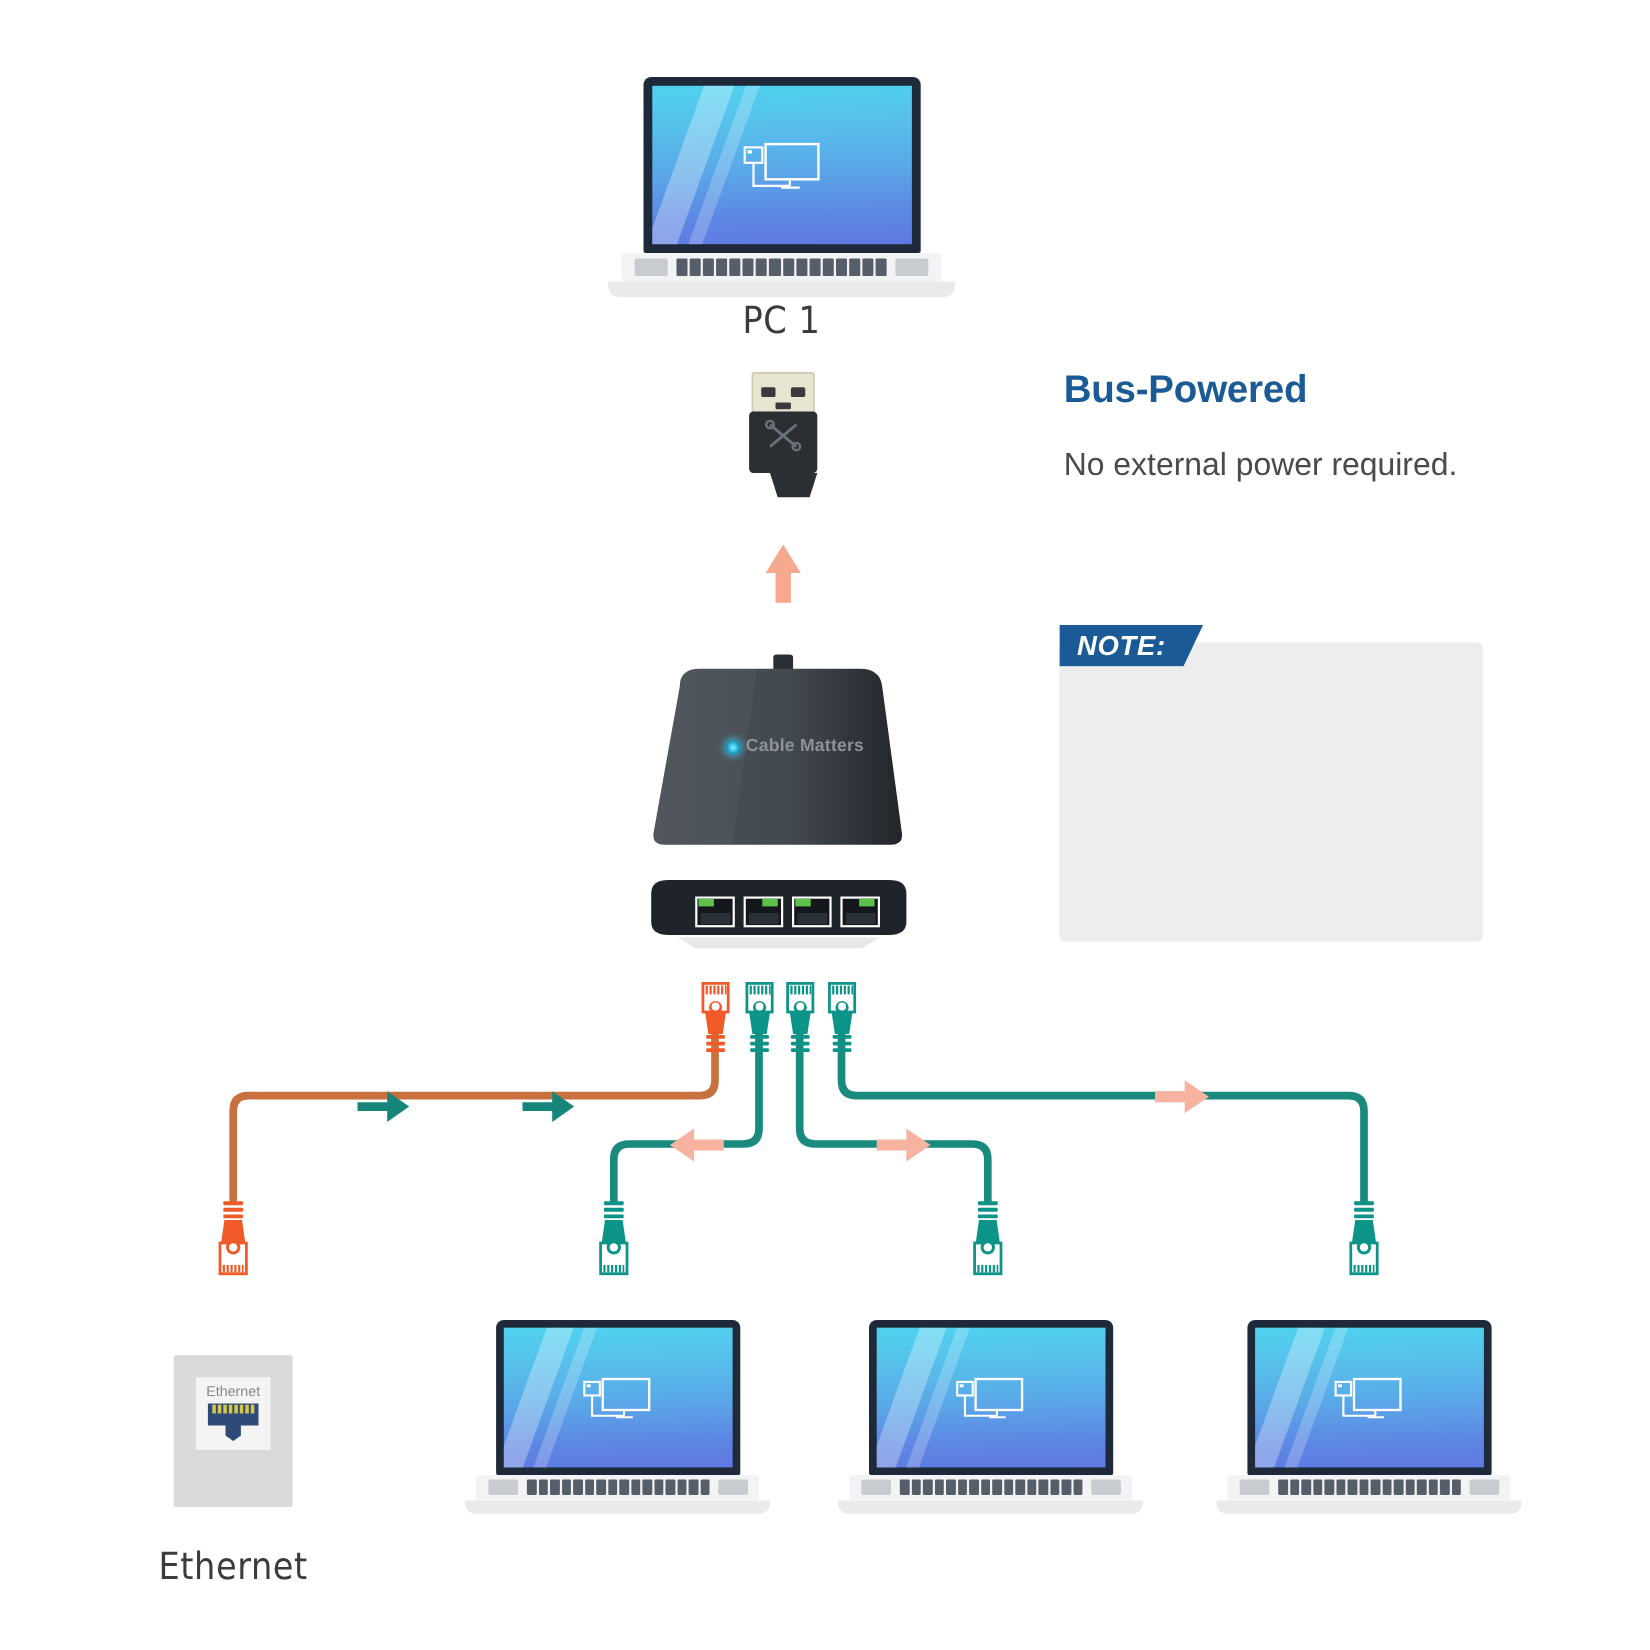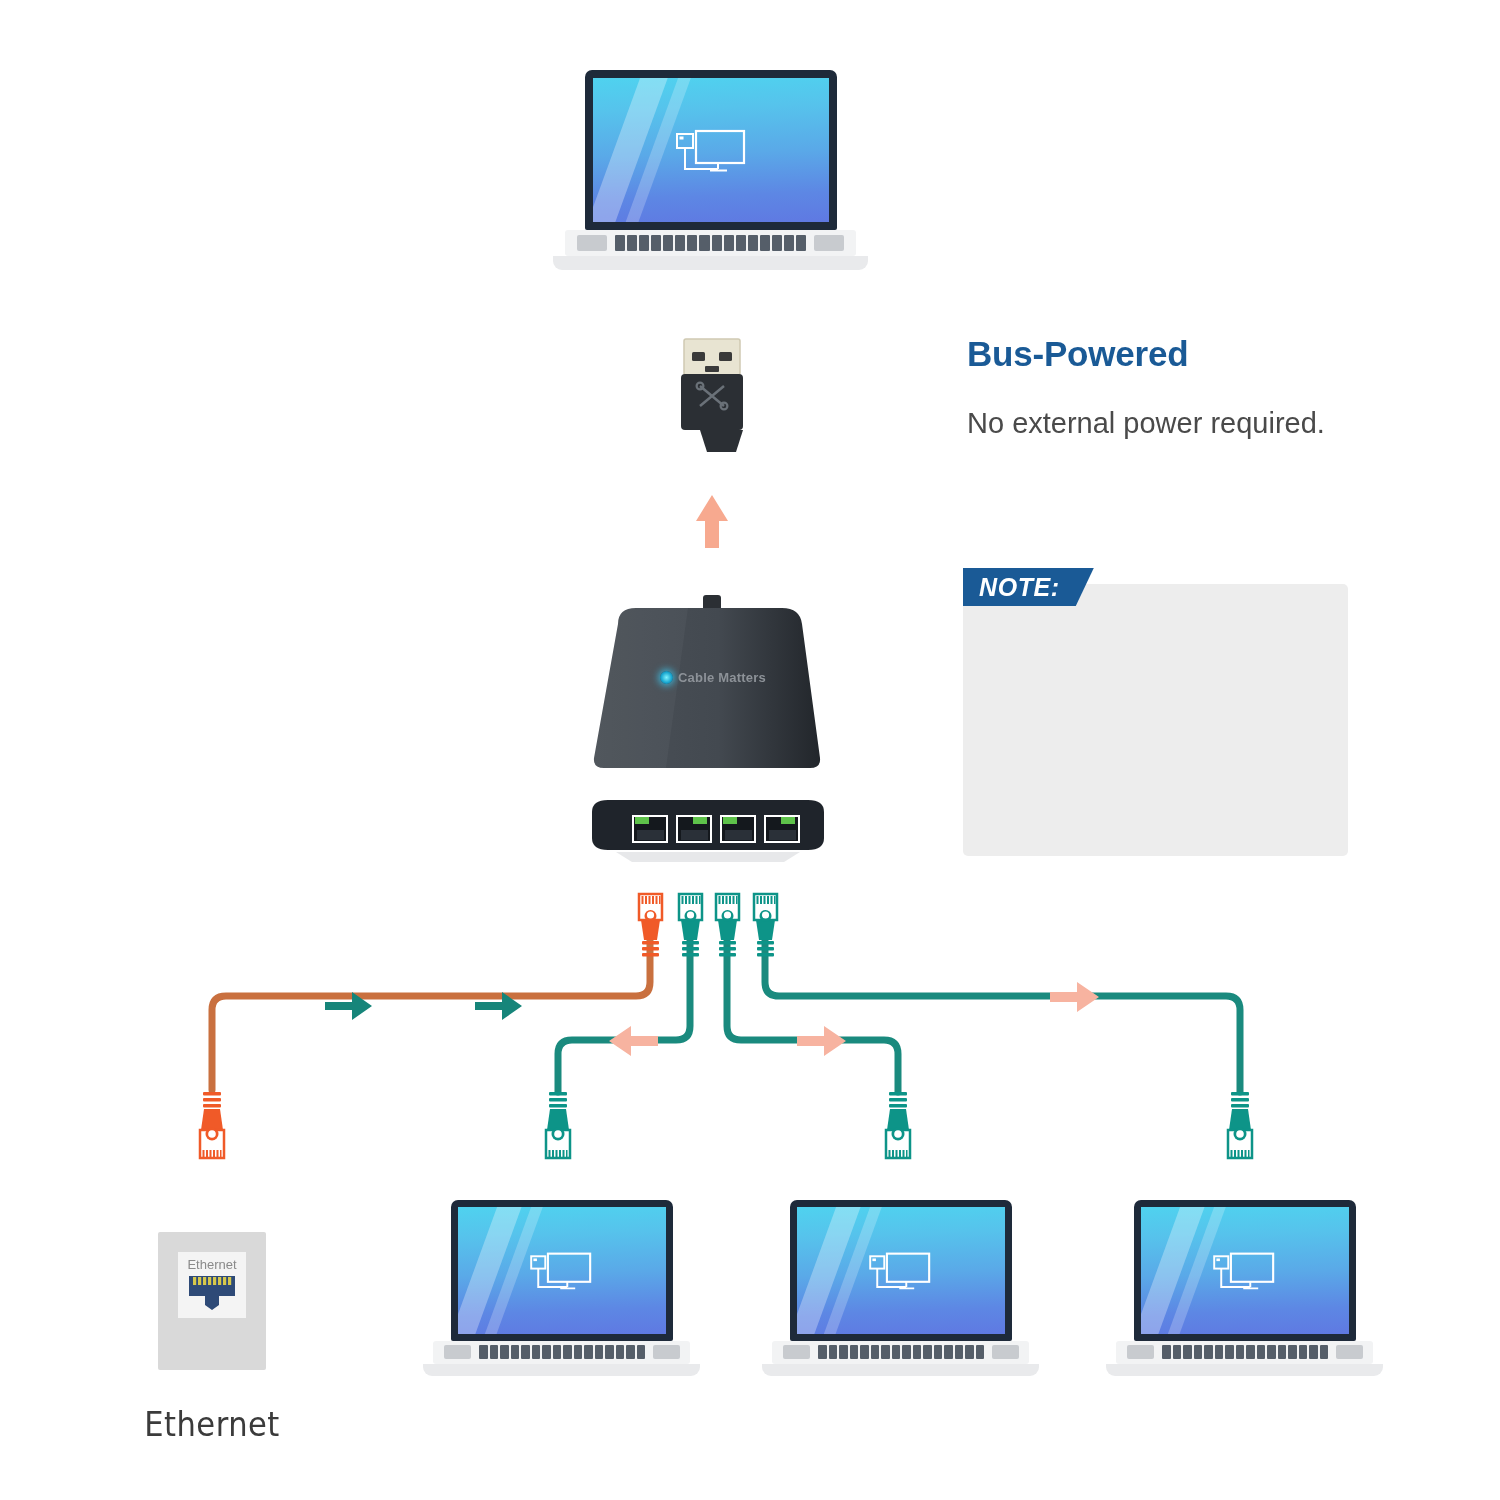--- a/index.html
+++ b/index.html
@@ -150,21 +150,21 @@
   }
 
   
   .adapter { position: absolute; }
   .adapter-logo {
     position: absolute;
     display: flex;
     align-items: center;
     gap: 5px;
     color: #8d9298;
-    font-size: 13px;
+    font-size: 16px;
     font-weight: bold;
     letter-spacing: 0.2px;
     white-space: nowrap;
   }
   .led {
     width: 13px; height: 13px;
     border-radius: 50%;
     background: radial-gradient(circle at 50% 50%, #7ff2ff 0%, #1aa7d0 55%, #0a5f85 100%);
     box-shadow: 0 0 7px 2px rgba(60,200,240,0.75);
   }
@@ -412,20 +412,21 @@
       <div class="key"></div>
       <div class="key"></div>
       <div class="key"></div>
       <div class="key"></div>
       <div class="key"></div>
       <div class="key"></div>
       <div class="key"></div>
     </div>
     <div class="base-foot" style="left:0px; top:186px; width:315px; height:14px;"></div>
   </div>
+  <div class="devlabel" style="left:553px; top:272px; width:315px;">PC 1</div>
 
   <div class="adapter" style="left:588px; top:602px; width:240px; height:258px;">
 
     <svg width="240" height="200" style="position:absolute;left:0;top:0;">
       <defs>
         <linearGradient id="hubg" x1="0" y1="0" x2="1" y2="0">
           <stop offset="0%" stop-color="#4b5158"></stop>
           <stop offset="55%" stop-color="#434950"></stop>
           <stop offset="78%" stop-color="#32373d"></stop>
           <stop offset="100%" stop-color="#22262b"></stop>

